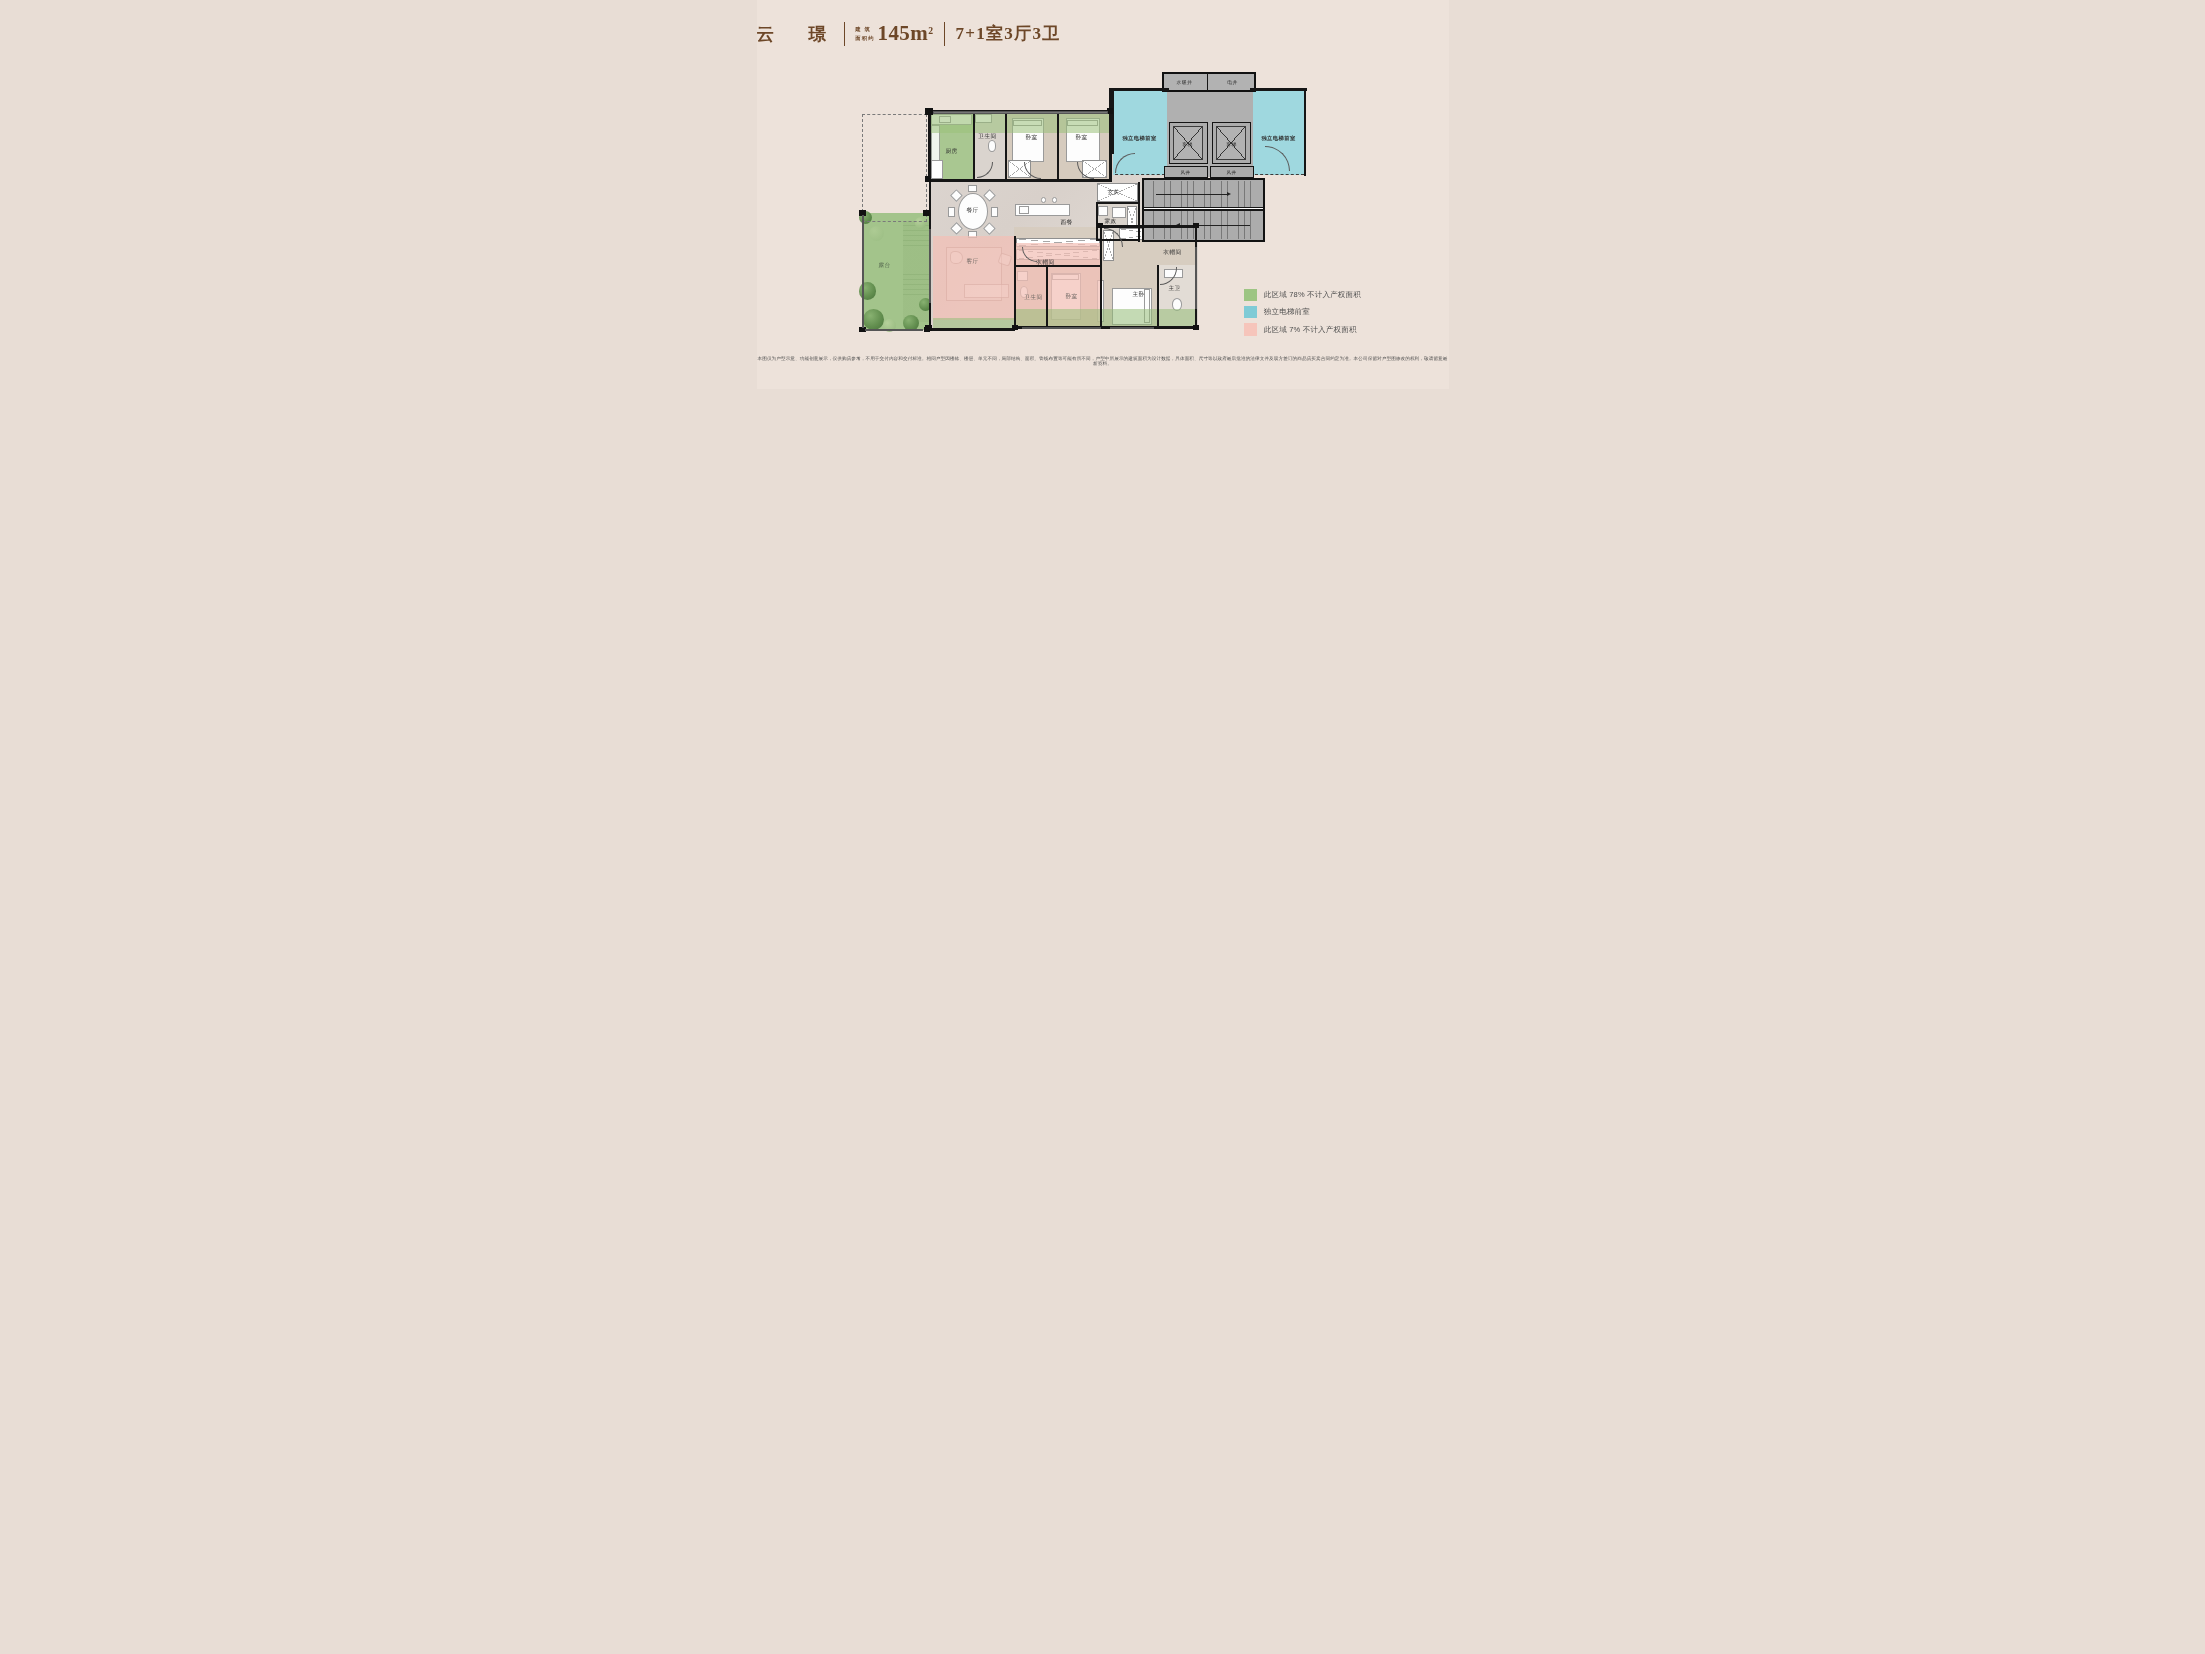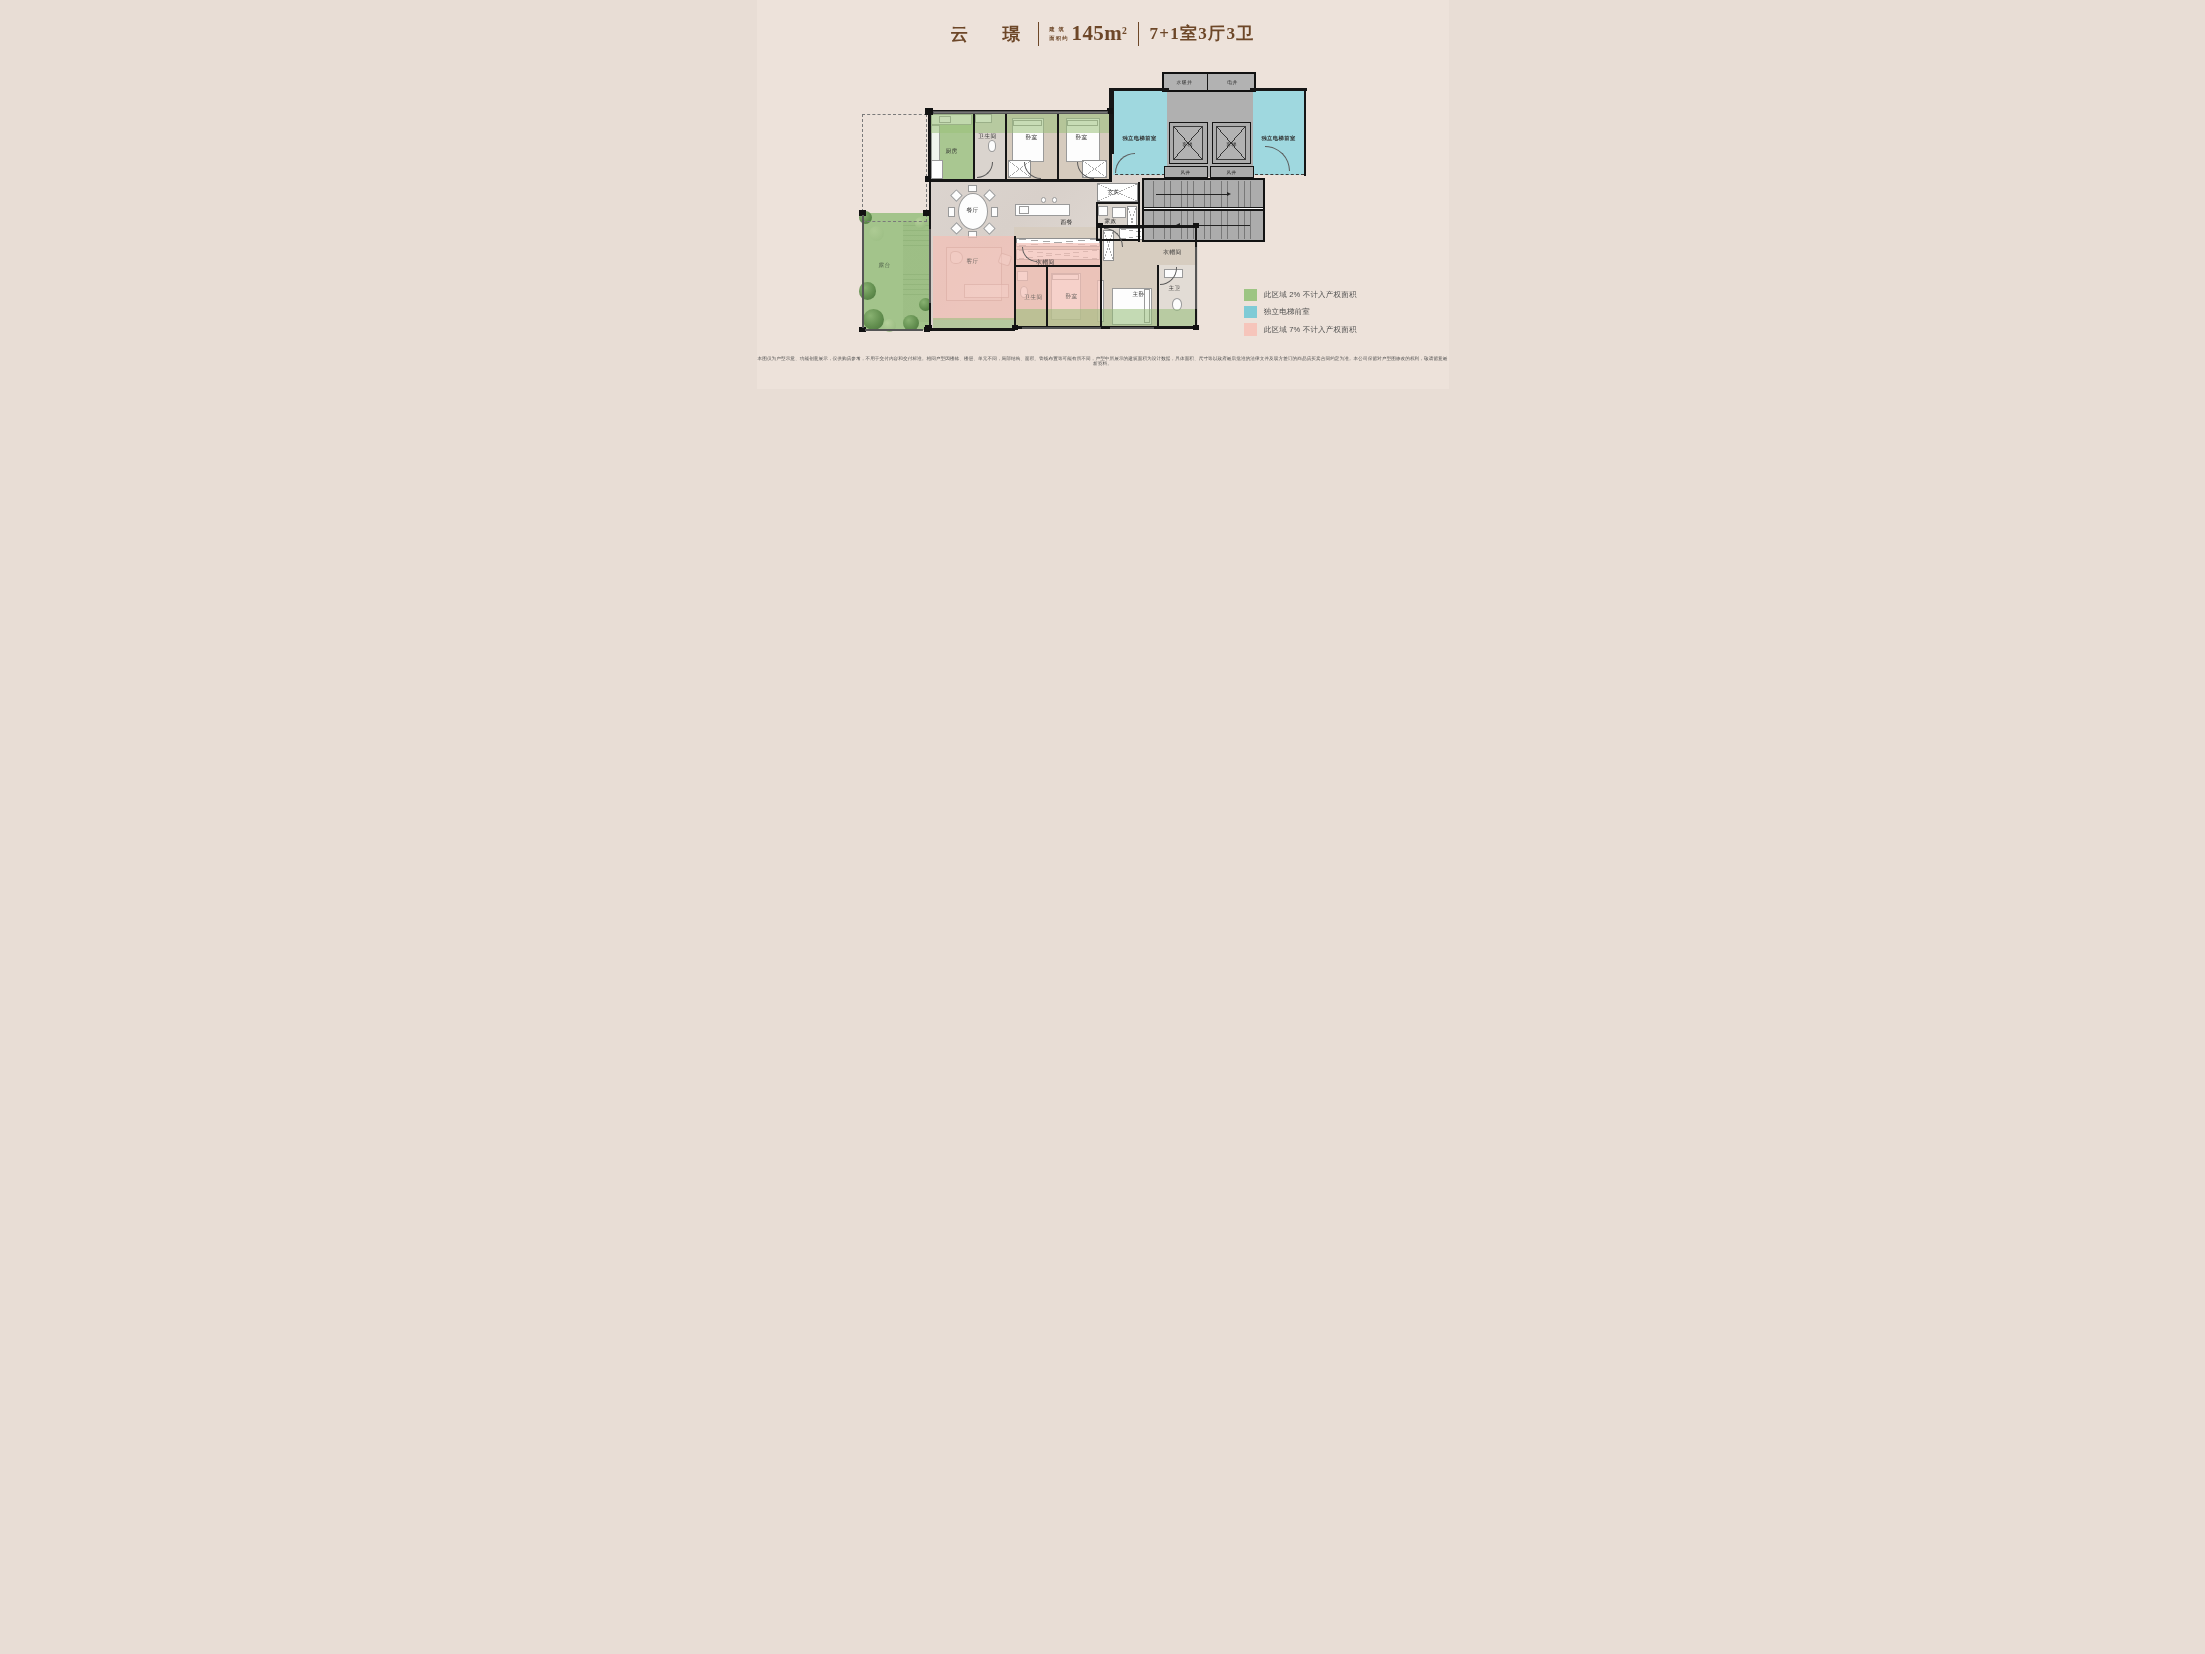--- a/index.html
+++ b/index.html
@@ -1,20 +1,20 @@
 <!DOCTYPE html>
 <html style="font-size:7px"><head>
 <meta charset="utf-8">
 <style>
   html,body{margin:0;padding:0;background:#e8ddd5;}
   .stage{position:relative;width:692px;height:389px;margin:0 auto;background:#EDE2DA;
          font-family:"Liberation Sans",sans-serif;overflow:hidden;}
   .abs{position:absolute;}
   
-  .hdr{position:absolute;left:0;top:21px;width:100%;display:flex;align-items:center;justify-content:center;color:#6D4728;}
+  .hdr{position:absolute;left:0;top:21px;width:100%;display:flex;align-items:center;justify-content:flex-start;color:#6D4728;}
   .hdr .name{font-family:"Liberation Serif",serif;font-size:17.6px;font-weight:700;letter-spacing:15px;margin-right:-8px;}
   .hdr .vsep{width:0.9px;height:24px;background:#6D4728;margin:0 10.6px;}
   .hdr .arealbl{display:flex;flex-direction:column;justify-content:center;font-size:5.3px;letter-spacing:1.3px;line-height:1.7;font-weight:600;margin-right:2.6px;}
   .hdr .bigval{font-family:"Liberation Serif",serif;font-size:21px;font-weight:700;letter-spacing:0.4px;}
   .hdr sup{font-size:9.7px;vertical-align:6.2px;}
   .hdr .spec{font-family:"Liberation Serif",serif;font-size:17px;font-weight:700;letter-spacing:1.3px;}
   
   .wall{position:absolute;background:#161616;}
   .pier{position:absolute;background:#111;}
   .rlabel{position:absolute;transform:translate(-50%,-50%);font-size:5.7px;color:#2e2e2e;letter-spacing:0.4px;white-space:nowrap;}
@@ -267,21 +267,21 @@
     <span class="rlabel" style="left:277px;top:298px;color:#6b6560;">卫生间</span>
     <span class="rlabel" style="left:315px;top:297px;color:#6b6560;">卧室</span>
     <span class="rlabel" style="left:416px;top:253px;">衣帽间</span>
     <span class="rlabel" style="left:382px;top:295px;">主卧</span>
     <span class="rlabel" style="left:418px;top:289px;">主卫</span>
   </div>
 
   <div class="legend">
     <div class="lrow">
       <span class="lswatch" style="background: rgb(157, 197, 131);"></span>
-      <span class="ltext">此区域 2% 不计入产权面积</span>
+      <span class="ltext">此区域 78% 不计入产权面积</span>
     </div>
     <div class="lrow">
       <span class="lswatch" style="background: rgb(127, 203, 214);"></span>
       <span class="ltext">独立电梯前室</span>
     </div>
     <div class="lrow">
       <span class="lswatch" style="background: rgb(246, 197, 187);"></span>
       <span class="ltext">此区域 7% 不计入产权面积</span>
     </div>
   </div>

